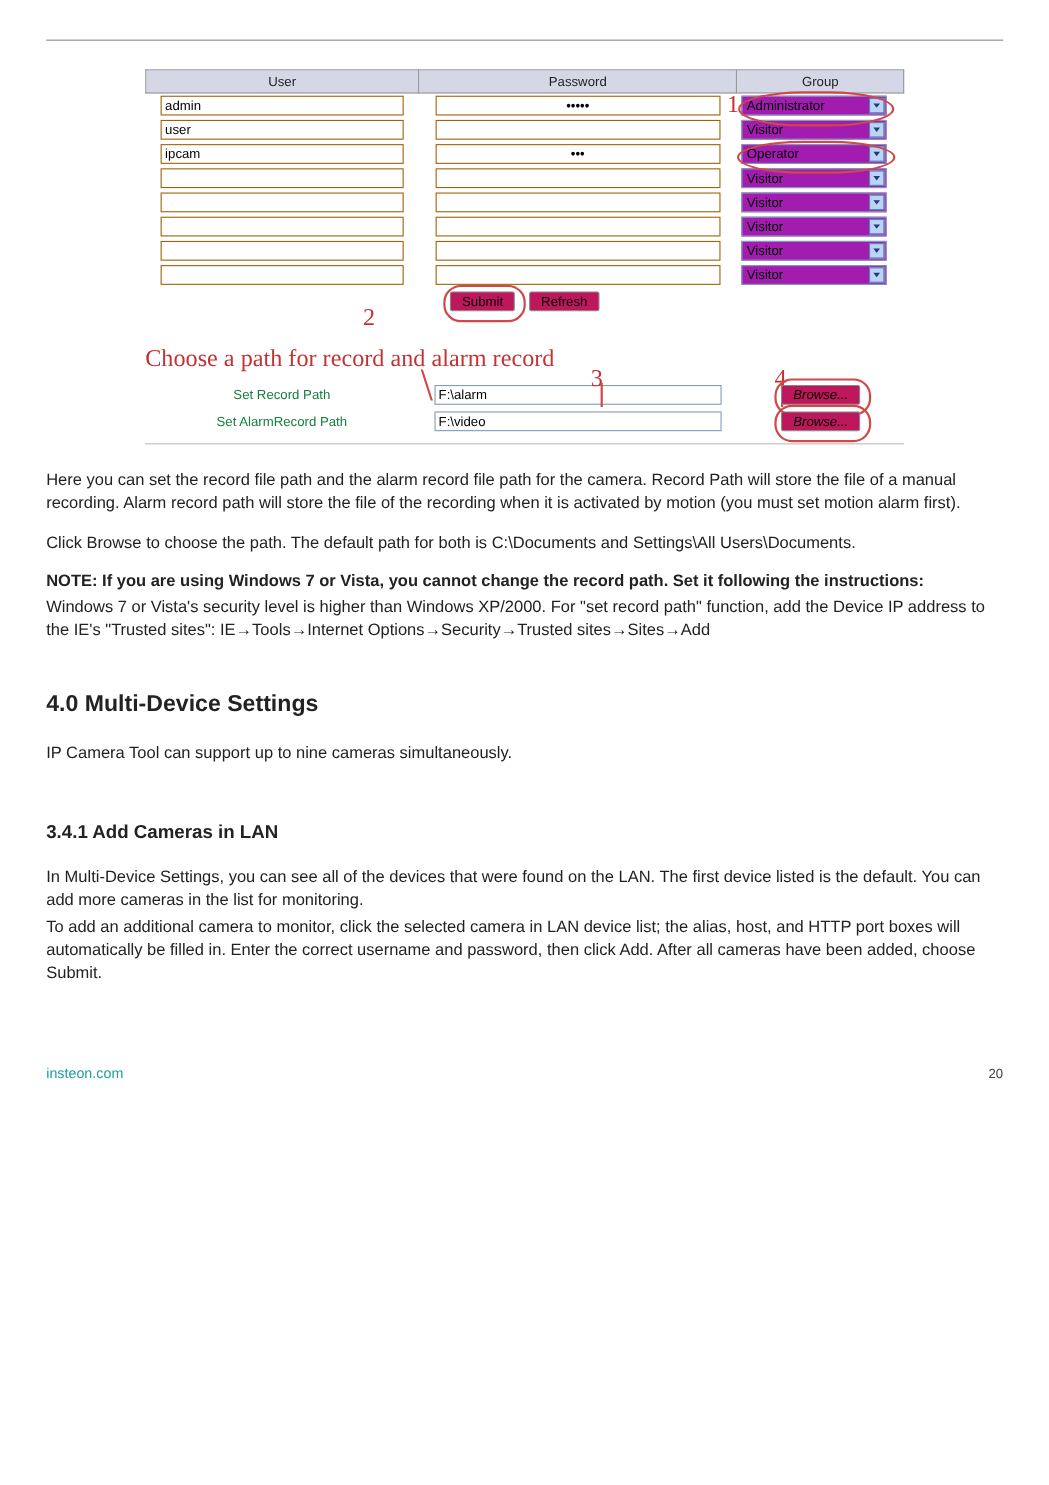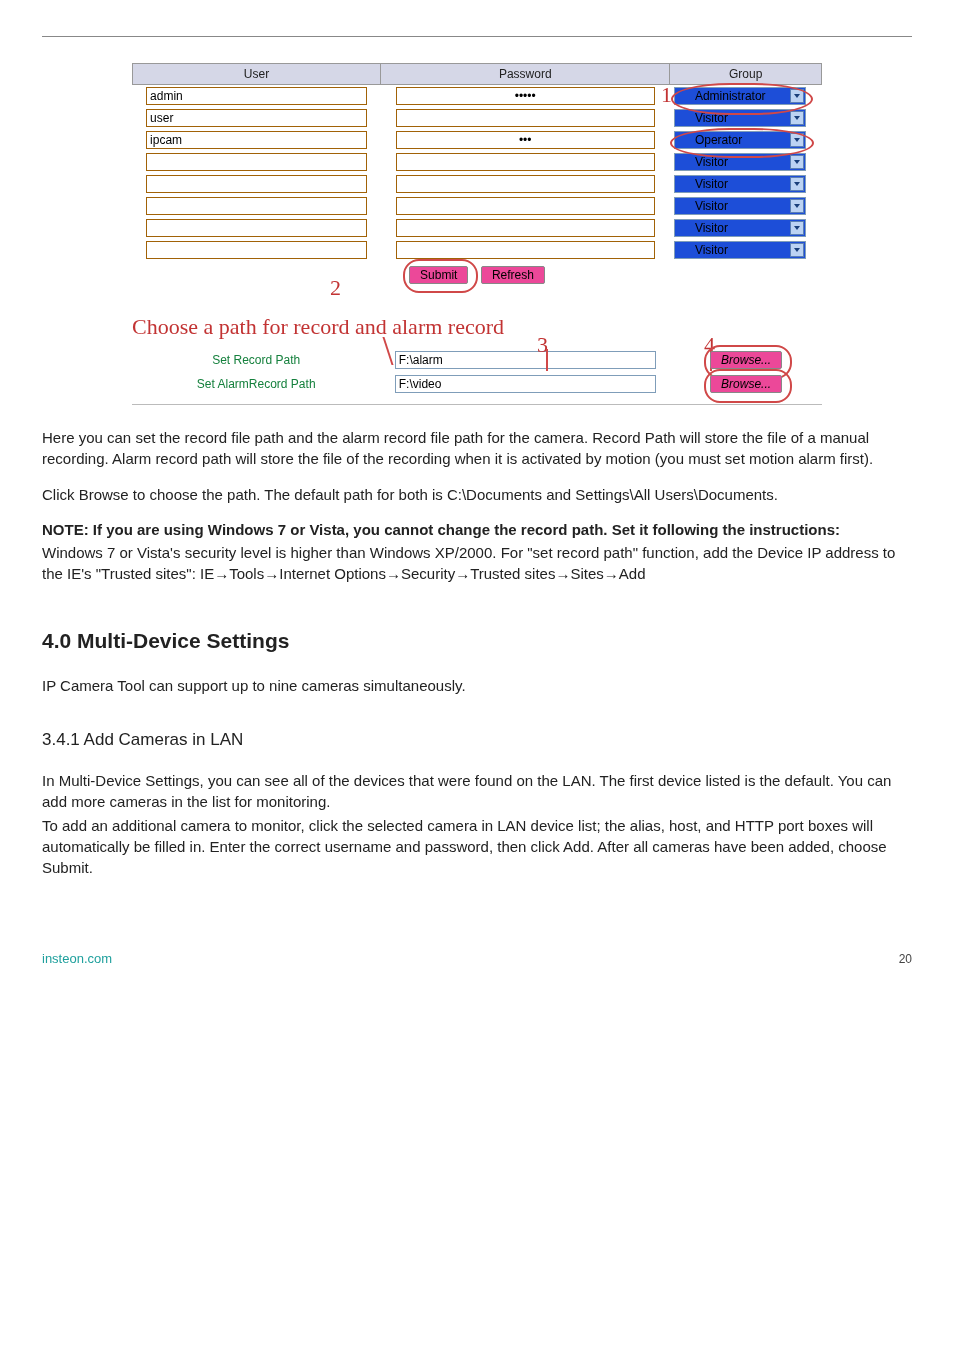--- a/index.html
+++ b/index.html
@@ -51,21 +51,21 @@
       border: 1px solid #a16207;
       font-size: 12px; padding: 0 3px;
       background:#fff; color:#000;
       text-align:left;
     }
     .txtin.ct { text-align:center; }
     .select-like {
       width: 92%;
       border: 1px solid #7f9db9;
       display: flex; align-items: center; justify-content: space-between;
-      font-size: 12px; padding: 0 1px 0 20px; height: 18px; background:#1d4ed8; color:#000;
+      font-size: 12px; padding: 0 1px 0 4px; height: 18px; background:#a21caf; color:#000;
     }
     .dropbtn { width:14px; height:14px; background:#bcd3f3; border:1px solid #5a7fb4; display:flex; align-items:center; justify-content:center; }
     .chev { width:0;height:0;border-left:3px solid transparent;border-right:3px solid transparent;border-top:4px solid #1a3f7a; }
 
     .ringed-select { position: relative; }
     .ringed-select::before {
       content:""; position:absolute; left:-5px; top:-4px;
       width: calc(100% + 10px); height: 26px;
       border: 2px solid #d04848; border-radius: 50%/60%;
       pointer-events: none;
@@ -84,21 +84,21 @@
       border: 2px solid #d04848; border-radius: 16px;
       pointer-events: none;
     }
     .callout {
       font-family: "Times New Roman", serif;
       color: #c23333; font-size: 22px;
     }
 
     .btn {
       font-size: 12px; padding: 1px 10px;
-      border: 1px solid #888; background:#ec4899; border-radius:2px;
+      border: 1px solid #888; background:#be185d; border-radius:2px;
     }
     .btn-row { text-align:center; padding-top:4px; position:relative; }
 
     .subhead {
       color:#c23333; font-family:"Times New Roman", serif; font-size:22px;
       margin-top:30px;
     }
     .path-table { width:100%; border-collapse:collapse; margin-top:6px; font-size:12px; }
     .path-table td { padding:3px 6px; }
     .path-user { width:36%; color:#15803d; text-align:center; }
@@ -110,21 +110,21 @@
     .bottomborder { border-bottom:1px solid #bbb; width:690px; margin:8px auto 22px auto; }
 
     
     .body-p { margin: 0 0 14px 0; line-height: 1.42; }
     .body-p.nmgn { margin-bottom: 2px; }
     .bold { font-weight: 700; }
     a.fake { color:#1a4aa8; text-decoration:none; }
     .arrow { font-weight:bold; }
 
     h2.sec { font-size: 21px; font-weight: 700; margin: 44px 0 22px 0; }
-    h3.sub { font-size: 17px; font-weight: 400; margin: 34px 0 20px 0; }
+    h3.sub { font-size: 17px; font-weight: 700; margin: 52px 0 20px 0; }
 
     .footer { display:flex; justify-content:space-between; align-items:flex-end; margin-top: 72px; font-size:13px; }
     .footer a { color:#1fa09d; text-decoration:none; }
     .footer .pg { color:#444; font-size:12px; }
 
     .posrel { position:relative; }
     .call-n { position:absolute; font-family:"Times New Roman", serif; color:#c23333; font-size:22px; }
   </style>
 </head>
 <body>

